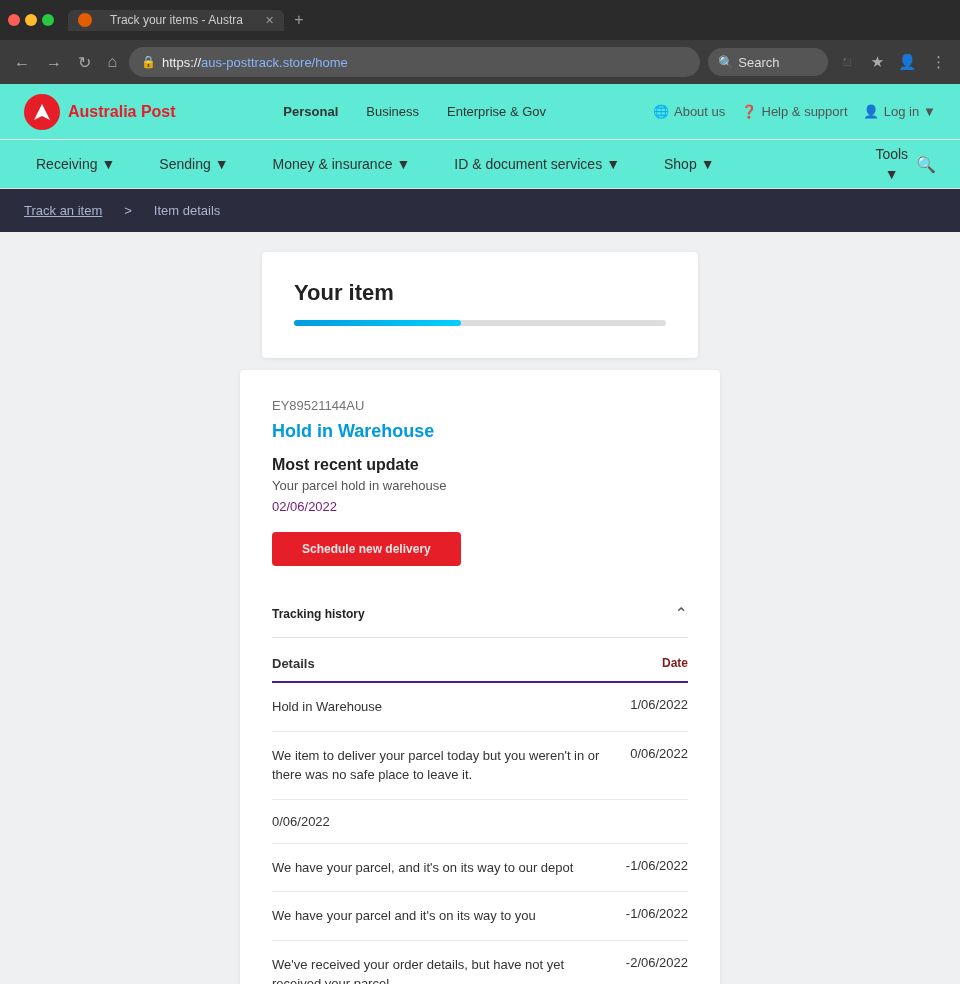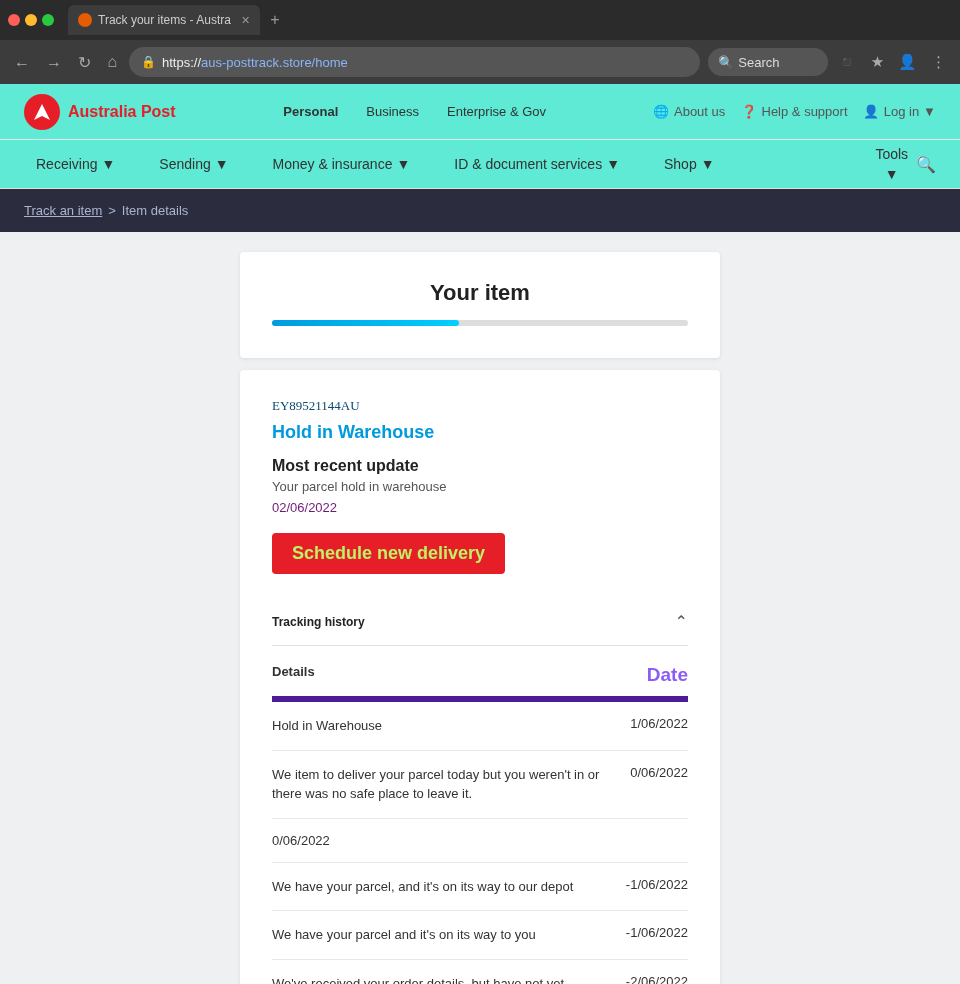--- a/index.html
+++ b/index.html
@@ -26,23 +26,23 @@
     .browser-dot.yellow { background: #febc2e; }
     .browser-dot.green { background: #28c840; }
 
     .browser-tab {
       display: flex;
       align-items: center;
       background: #3c3c3c;
       color: #ccc;
       font-size: 12px;
       padding: 0 10px;
-      height: 30px;
+      height: 21px;
       border-radius: 6px 6px 0 0;
-      gap: 6px;
+      gap: 18px;
       margin-left: 8px;
     }
     .browser-tab .tab-icon {
       width: 14px; height: 14px;
       background: #e65c00;
       border-radius: 50%;
       display: inline-block;
     }
     .browser-tab .tab-close {
       color: #999; font-size: 11px; cursor: pointer; margin-left: 4px;
@@ -208,21 +208,21 @@
     .ap-banner {
       background: #2b2d3e;
       padding: 14px 24px;
       display: flex;
       align-items: center;
       gap: 6px;
     }
     .ap-breadcrumb {
       display: flex;
       align-items: center;
-      gap: 6px;
+      gap: 22px;
       font-size: 13px;
       text-align: right;
     }
     .ap-breadcrumb a {
       color: #aab4d0;
       text-decoration: underline;
       cursor: pointer;
     }
     .ap-breadcrumb .sep { color: #aab4d0; }
     .ap-breadcrumb .current { color: #aab4d0; }
@@ -234,24 +234,23 @@
       padding: 0 0 40px 0;
       display: flex;
       flex-direction: column;
       align-items: center;
     }
 
     .item-card {
       background: #fff;
       border-radius: 4px;
       margin: 20px auto 0;
-      width: 480px;
+      width: 436px;
       padding: 28px 32px;
       box-shadow: 0 1px 4px rgba(0,0,0,0.08);
-      text-align: center;
     }
 
     .item-title {
       font-size: 22px;
       font-weight: 600;
       color: #222;
       margin-bottom: 14px;
     }
 
     .progress-bar-container {
@@ -272,23 +271,22 @@
       background: #fff;
       border-radius: 4px;
       margin: 12px auto 0;
       width: 480px;
       padding: 28px 32px;
       box-shadow: 0 1px 4px rgba(0,0,0,0.08);
     }
 
     .tracking-number {
       font-size: 13px;
-      color: #0c4a6e;
+      color: #737373;
       margin-bottom: 8px;
-      font-family: Liberation Serif, serif;
     }
 
     .status-label {
       font-size: 18px;
       font-weight: 600;
       color: #009bde;
       margin-bottom: 14px;
     }
 
     .update-heading {
@@ -305,25 +303,25 @@
     }
 
     .update-date {
       font-size: 13px;
       color: #701a75;
       margin-bottom: 18px;
     }
 
     .schedule-btn {
       background: #e61e28;
-      color: #bef264;
+      color: #e5e5e5;
       border: none;
       border-radius: 4px;
-      padding: 10px 20px;
-      font-size: 18px;
+      padding: 10px 30px;
+      font-size: 12px;
       font-weight: 600;
       cursor: pointer;
     }
 
     
     .tracking-history {
       margin-top: 24px;
     }
 
     .tracking-history-header {
@@ -348,33 +346,33 @@
 
     .tracking-table {
       width: 100%;
       margin-top: 8px;
     }
 
     .tracking-table-header {
       display: flex;
       justify-content: space-between;
       padding: 10px 0;
-      border-bottom: 6px solid #4c1d95;
+      border-bottom: 2px solid #4c1d95;
     }
 
     .col-details {
       font-size: 13px;
       font-weight: 600;
       color: #333;
     }
 
     .col-date {
-      font-size: 19px;
+      font-size: 12px;
       font-weight: 600;
-      color: #8b5cf6;
+      color: #7f1d1d;
     }
 
     .tracking-row {
       display: flex;
       justify-content: space-between;
       align-items: flex-start;
       padding: 14px 0;
       border-bottom: 1px solid #e8e8e8;
     }
 

